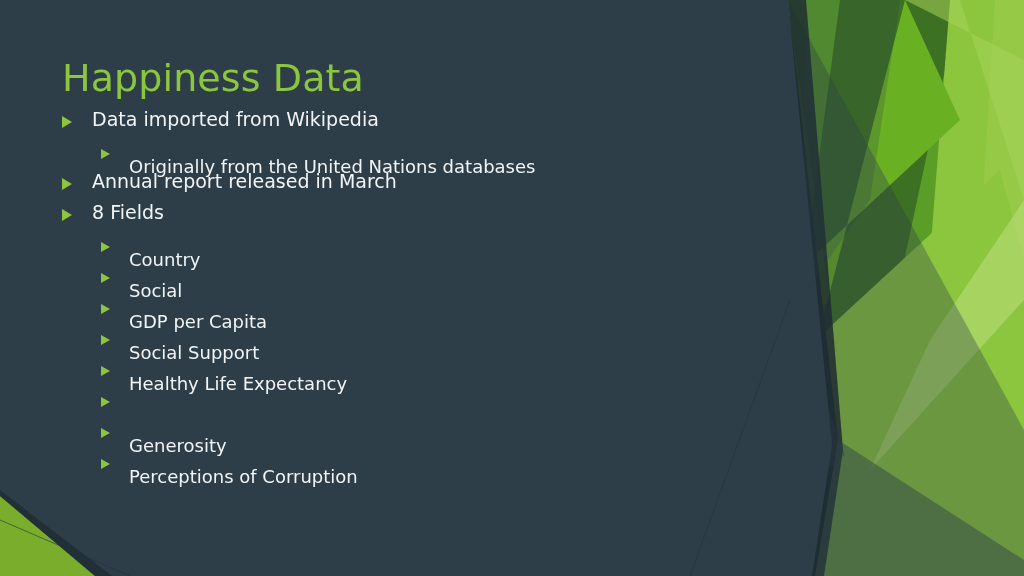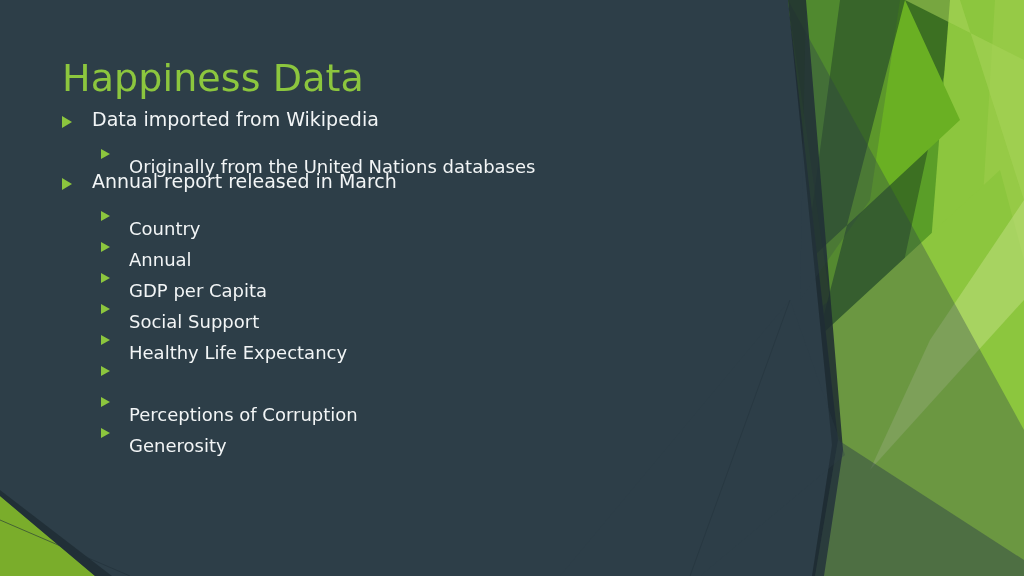--- a/index.html
+++ b/index.html
@@ -158,29 +158,33 @@
         <span class="marker"></span>
         <span class="btext">Originally from the United Nations databases</span>
       </li>
 
       <li class="bullet lvl1">
         <span class="marker"></span>
         <span class="btext">Annual report released in March</span>
       </li>
 
 
+      <li class="bullet lvl1">
+        <span class="marker"></span>
+        <span class="btext">8 Fields</span>
+      </li>
 
       <li class="bullet lvl2">
         <span class="marker"></span>
         <span class="btext">Country</span>
       </li>
 
       <li class="bullet lvl2">
         <span class="marker"></span>
-        <span class="btext">Annual</span>
+        <span class="btext">Social</span>
       </li>
 
       <li class="bullet lvl2">
         <span class="marker"></span>
         <span class="btext">GDP per Capita</span>
       </li>
 
       <li class="bullet lvl2">
         <span class="marker"></span>
         <span class="btext">Social Support</span>
@@ -190,23 +194,23 @@
         <span class="marker"></span>
         <span class="btext">Healthy Life Expectancy</span>
       </li>
 
       <li class="bullet lvl2">
         <span class="marker"></span>
       </li>
 
       <li class="bullet lvl2">
         <span class="marker"></span>
+        <span class="btext">Generosity</span>
+      </li>
+
+      <li class="bullet lvl2">
+        <span class="marker"></span>
         <span class="btext">Perceptions of Corruption</span>
-      </li>
-
-      <li class="bullet lvl2">
-        <span class="marker"></span>
-        <span class="btext">Generosity</span>
       </li>
 
     </ul>
   </div>
 </div>
 
 </body></html>

